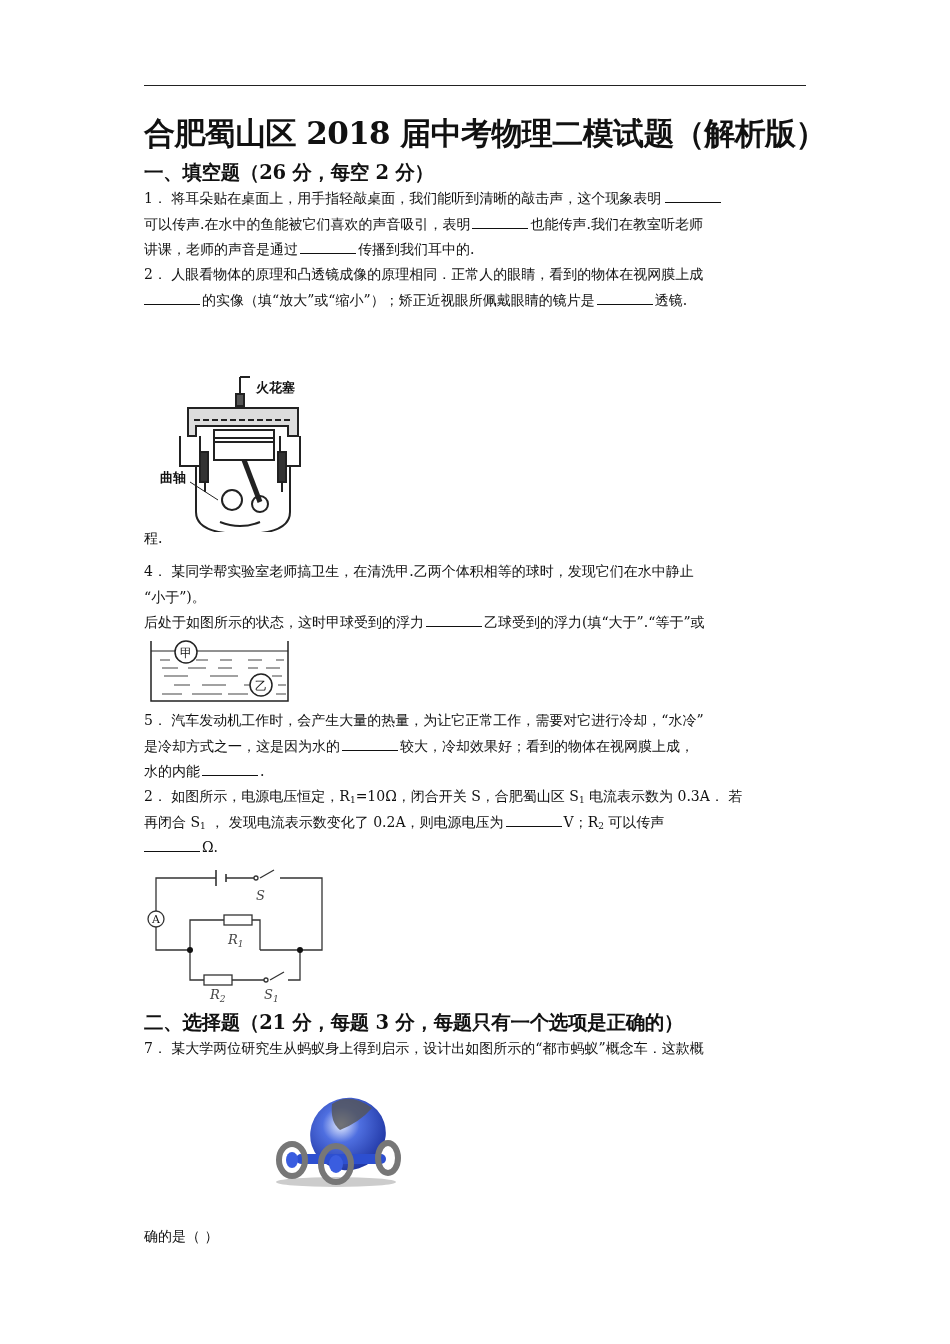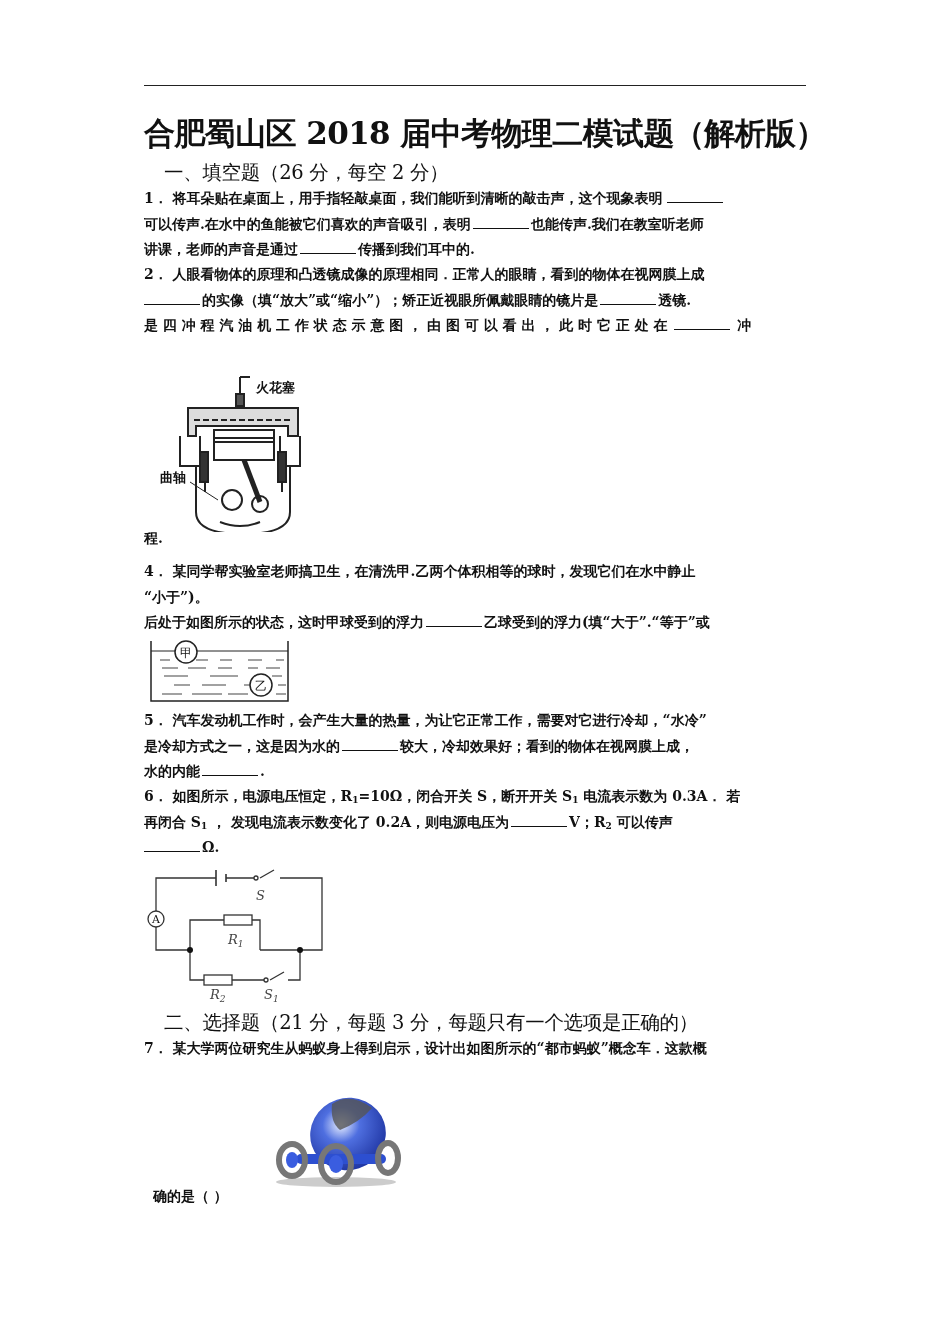--- a/index.html
+++ b/index.html
@@ -3,24 +3,24 @@
 <meta charset="utf-8">
 <style>
   html, body { margin: 0; padding: 0; background: #ffffff; }
   body { width: 950px; height: 1344px; position: relative; overflow: hidden;
          font-family: "DejaVu Serif", "Liberation Serif", serif; color: #111; }
   .page { position: absolute; left: 0; top: 0; width: 950px; height: 1344px; }
   .rule { position: absolute; left: 144px; top: 85px; width: 662px; height: 1px; background: #222; }
   .title { position: absolute; left: 144px; top: 113px; width: 680px;
            font-size: 31px; font-weight: bold; letter-spacing: -0.6px; white-space: nowrap; line-height: 40px;
            font-family: "DejaVu Serif", serif; }
-  .section { position: absolute; left: 144px; font-size: 19.5px; font-weight: normal; white-space: nowrap;
-             letter-spacing: -0.3px; font-family: "DejaVu Serif", serif; margin-left: 20px; }
+  .section { position: absolute; left: 144px; font-size: 19.5px; font-weight: bold; white-space: nowrap;
+             letter-spacing: -0.3px; font-family: "DejaVu Serif", serif; }
   .para { position: absolute; left: 144px; width: 662px; font-size: 14px; line-height: 25.5px;
-          text-align: justify; font-family: "DejaVu Serif", serif; font-weight: bold; }
+          text-align: justify; font-family: "DejaVu Serif", serif; }
   .line { display: block; white-space: nowrap; height: 25.5px; overflow: hidden; }
   .blank { display: inline-block; width: 56px; border-bottom: 1px solid #111; height: 14px; vertical-align: baseline; margin: 0 2px; }
   .figure { position: absolute; }
   sub { font-size: 9px; vertical-align: -2px; }
 </style>
 </head>
 <body>
 
 <div class="page">
   <div class="rule"></div>
@@ -34,21 +34,20 @@
     <span class="line"><span>可以传声.在水中的鱼能被它们喜欢的声音吸引，表明</span><span class="blank"></span><span>也能传声.我们在教室听老师</span></span>
     <span class="line"><span>讲课，老师的声音是通过</span><span class="blank"></span><span>传播到我们耳中的.</span></span>
   </div>
 
   <div class="para" style="top:262px;">
     <span class="line"><span>2．  人眼看物体的原理和凸透镜成像的原理相同．正常人的眼睛，看到的物体在视网膜上成</span></span>
     <span class="line"><span class="blank" style="margin-left:0;"></span><span>的实像（填“放大”或“缩小”）；矫正近视眼所佩戴眼睛的镜片是</span><span class="blank"></span><span>透镜.</span></span>
   </div>
 
   <div class="para" style="top:313px;">
-    <span class="line"><span>是 四 冲 程 汽 油 机 工 作 状 态 示 意 图 ， 由 图 可 以 看 出 ， 此 时 它 正 处 在</span> <span class="blank"></span> <span>冲</span></span>
   </div>
 
   <div class="figure" style="left:160px; top:372px; width:150px; height:160px;">
     <svg width="150" height="160" viewBox="0 0 150 160">
       <g fill="none" stroke="#222" stroke-width="2">
         <path d="M80 5 h10 M80 5 v20"></path>
         <rect x="76" y="22" width="8" height="12" fill="#555"></rect>
         <path d="M28 36 h110 v28 h-10 v-10 h-92 v10 h-8 z" fill="#ddd"></path>
         <path d="M34 48 h98" stroke-dasharray="6 3"></path>
         <path d="M20 64 v30 h20 v-30 M120 64 v30 h20 v-30"></path>
@@ -97,21 +96,21 @@
     </svg>
   </div>
 
   <div class="para" style="top:708px;">
     <span class="line"><span>5．  汽车发动机工作时，会产生大量的热量，为让它正常工作，需要对它进行冷却，“水冷”</span></span>
     <span class="line"><span>是冷却方式之一，这是因为水的</span><span class="blank"></span><span>较大，冷却效果好；看到的物体在视网膜上成，</span></span>
     <span class="line"><span>水的内能</span><span class="blank"></span><span>.</span></span>
   </div>
 
   <div class="para" style="top:784px;">
-    <span class="line"><span>6．  如图所示，电源电压恒定，R</span><sub>1</sub><span>=10Ω，闭合开关  S，断开开关  S</span><sub>1</sub><span> 电流表示数为  0.3A．  若</span></span>
+    <span class="line"><span>2．  如图所示，电源电压恒定，R</span><sub>1</sub><span>=10Ω，闭合开关  S，合肥蜀山区  S</span><sub>1</sub><span> 电流表示数为  0.3A．  若</span></span>
     <span class="line"><span>再闭合  S</span><sub>1</sub><span>   ，   发现电流表示数变化了  0.2A，则电源电压为</span><span class="blank"></span><span>V；R</span><sub>2</sub><span> 可以传声</span></span>
     <span class="line"><span class="blank" style="margin-left:0;"></span><span>Ω.</span></span>
   </div>
 
   <div class="figure" style="left:146px; top:866px; width:184px; height:136px;">
     <svg width="184" height="136" viewBox="0 0 184 136">
       <g fill="none" stroke="#333" stroke-width="1.3">
         <path d="M10 46 V12 H70 M80 12 H108 M128 4 L114 12 M134 12 H176 V84 H114"></path>
         <path d="M70 4 V20 M80 8 V16" stroke-width="1.6"></path>
         <circle cx="110" cy="12" r="2" fill="#fff"></circle>
@@ -156,16 +155,16 @@
         <ellipse cx="70" cy="74" rx="15" ry="18"></ellipse>
         <ellipse cx="122" cy="68" rx="10" ry="15"></ellipse>
       </g>
       <g fill="#3a5de0">
         <ellipse cx="26" cy="70" rx="6" ry="8"></ellipse>
         <ellipse cx="70" cy="74" rx="7" ry="9"></ellipse>
       </g>
     </svg>
   </div>
 
-  <div class="para" style="top:1184px;margin-left:9px;">
+  <div class="para" style="top:1224px;">
     <span class="line"><span>确的是（    ）</span></span>
   </div>
 </div>
 
 </body></html>

